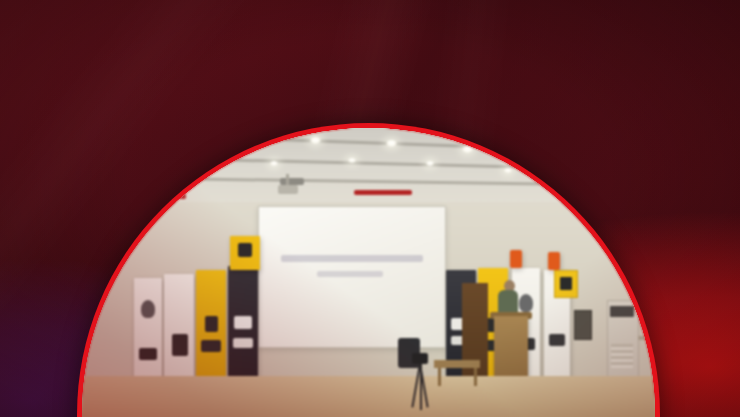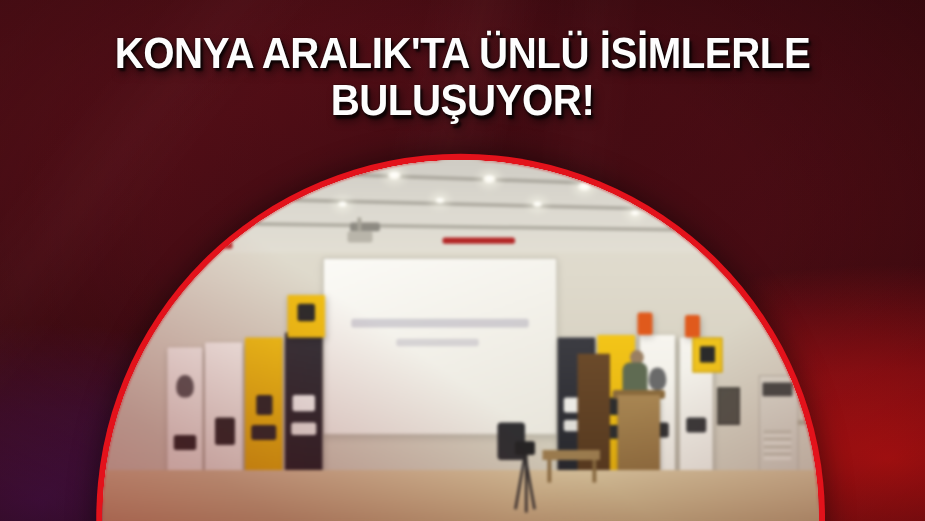--- a/index.html
+++ b/index.html
@@ -454,18 +454,14 @@
         <div class="tripod-leg" style="left:377px;top:236px;height:44px;transform:rotate(10deg);"></div>
         <div class="tripod-leg" style="left:377px;top:236px;height:44px;transform:rotate(-10deg);"></div>
         <div class="tripod-leg" style="left:378px;top:236px;height:46px;"></div>
 
         <div class="photo-tint"></div>
       </div>
       <div class="photo-blur-overlay"></div>
     </div>
   </div>
 
-  <div class="headline">
-    <span class="headline-line l1">KONYA ARALIK'TA ÜNLÜ İSİMLERLE</span>
-    <span class="headline-line l2">BULUŞUYOR!</span>
-  </div>
 
 </div>
 
 </body></html>

